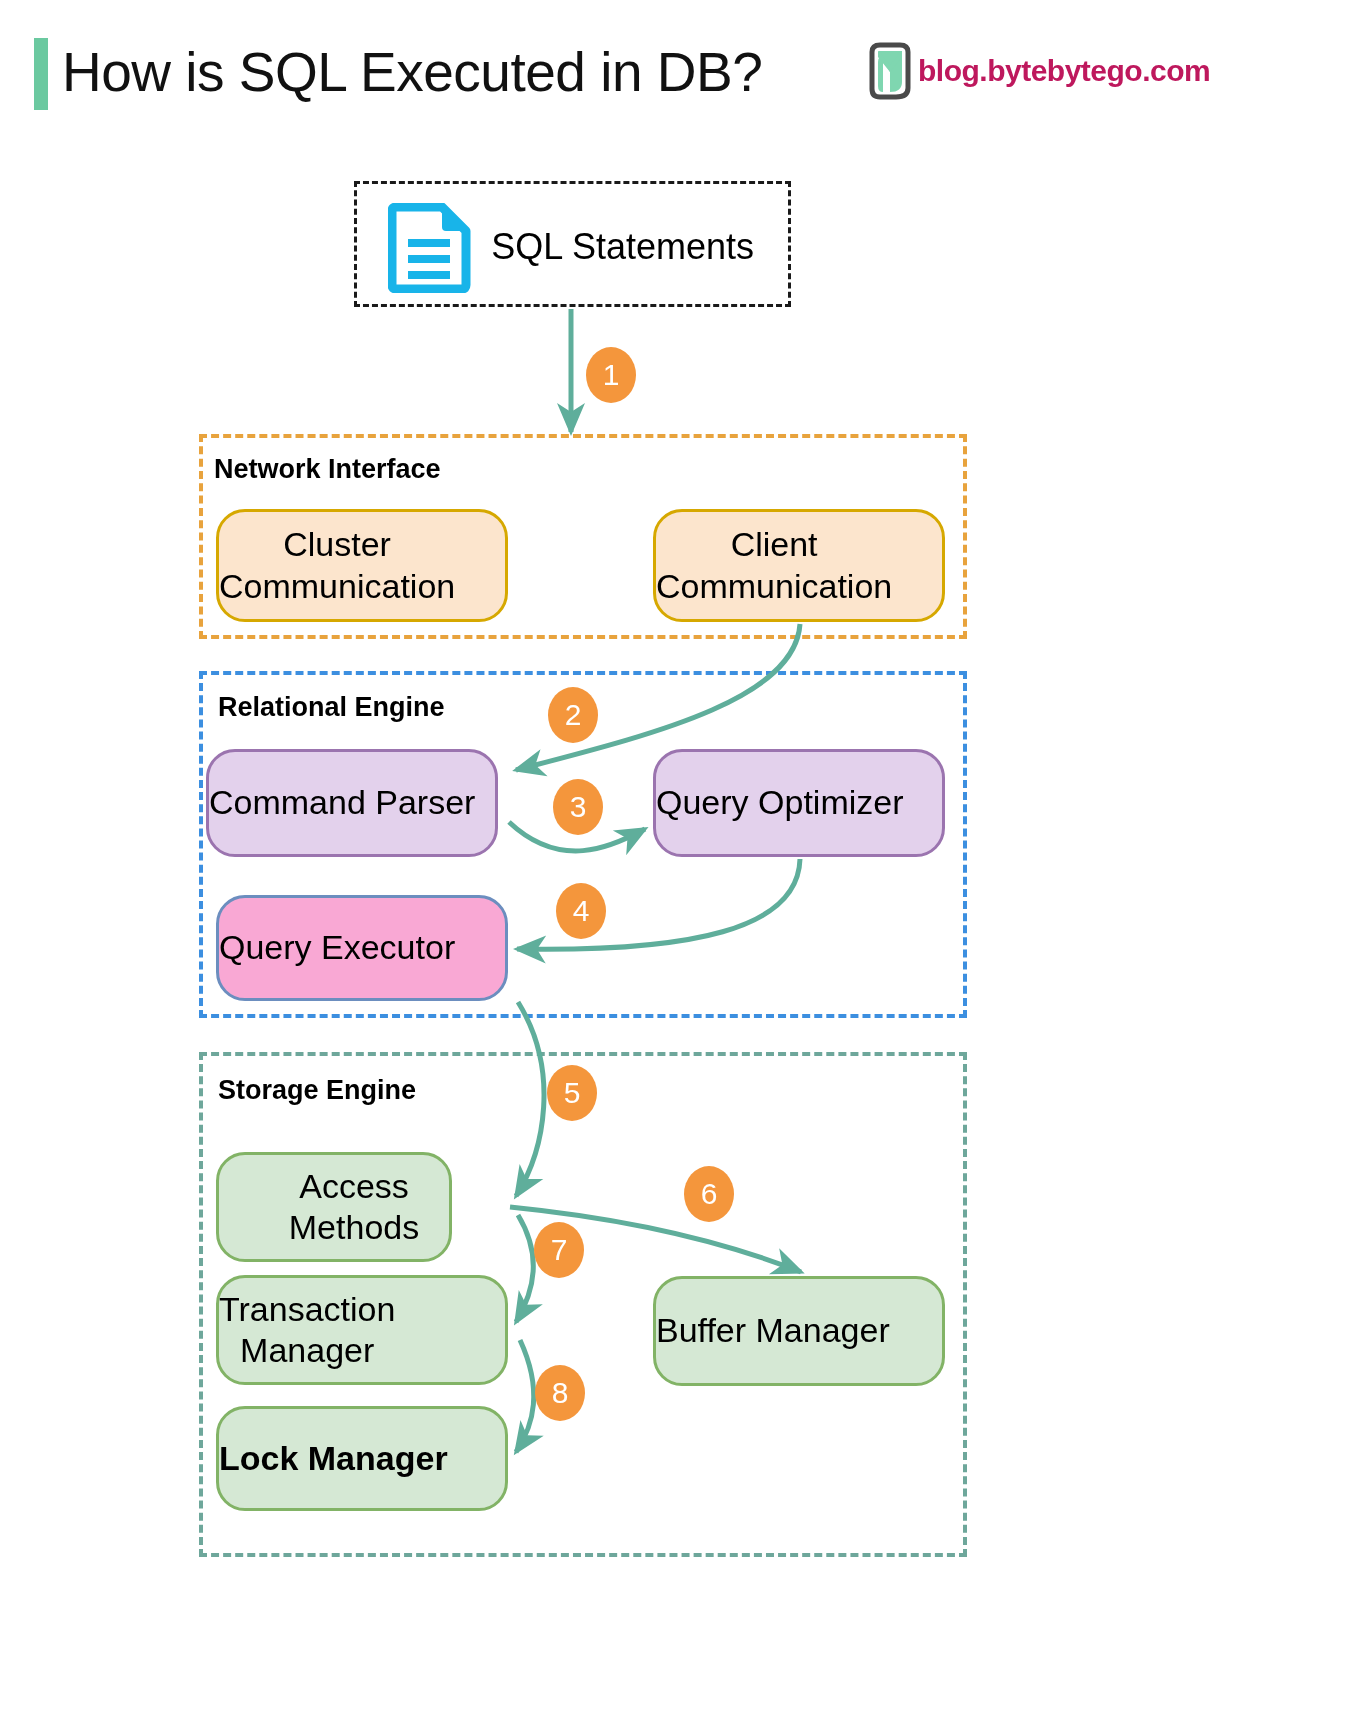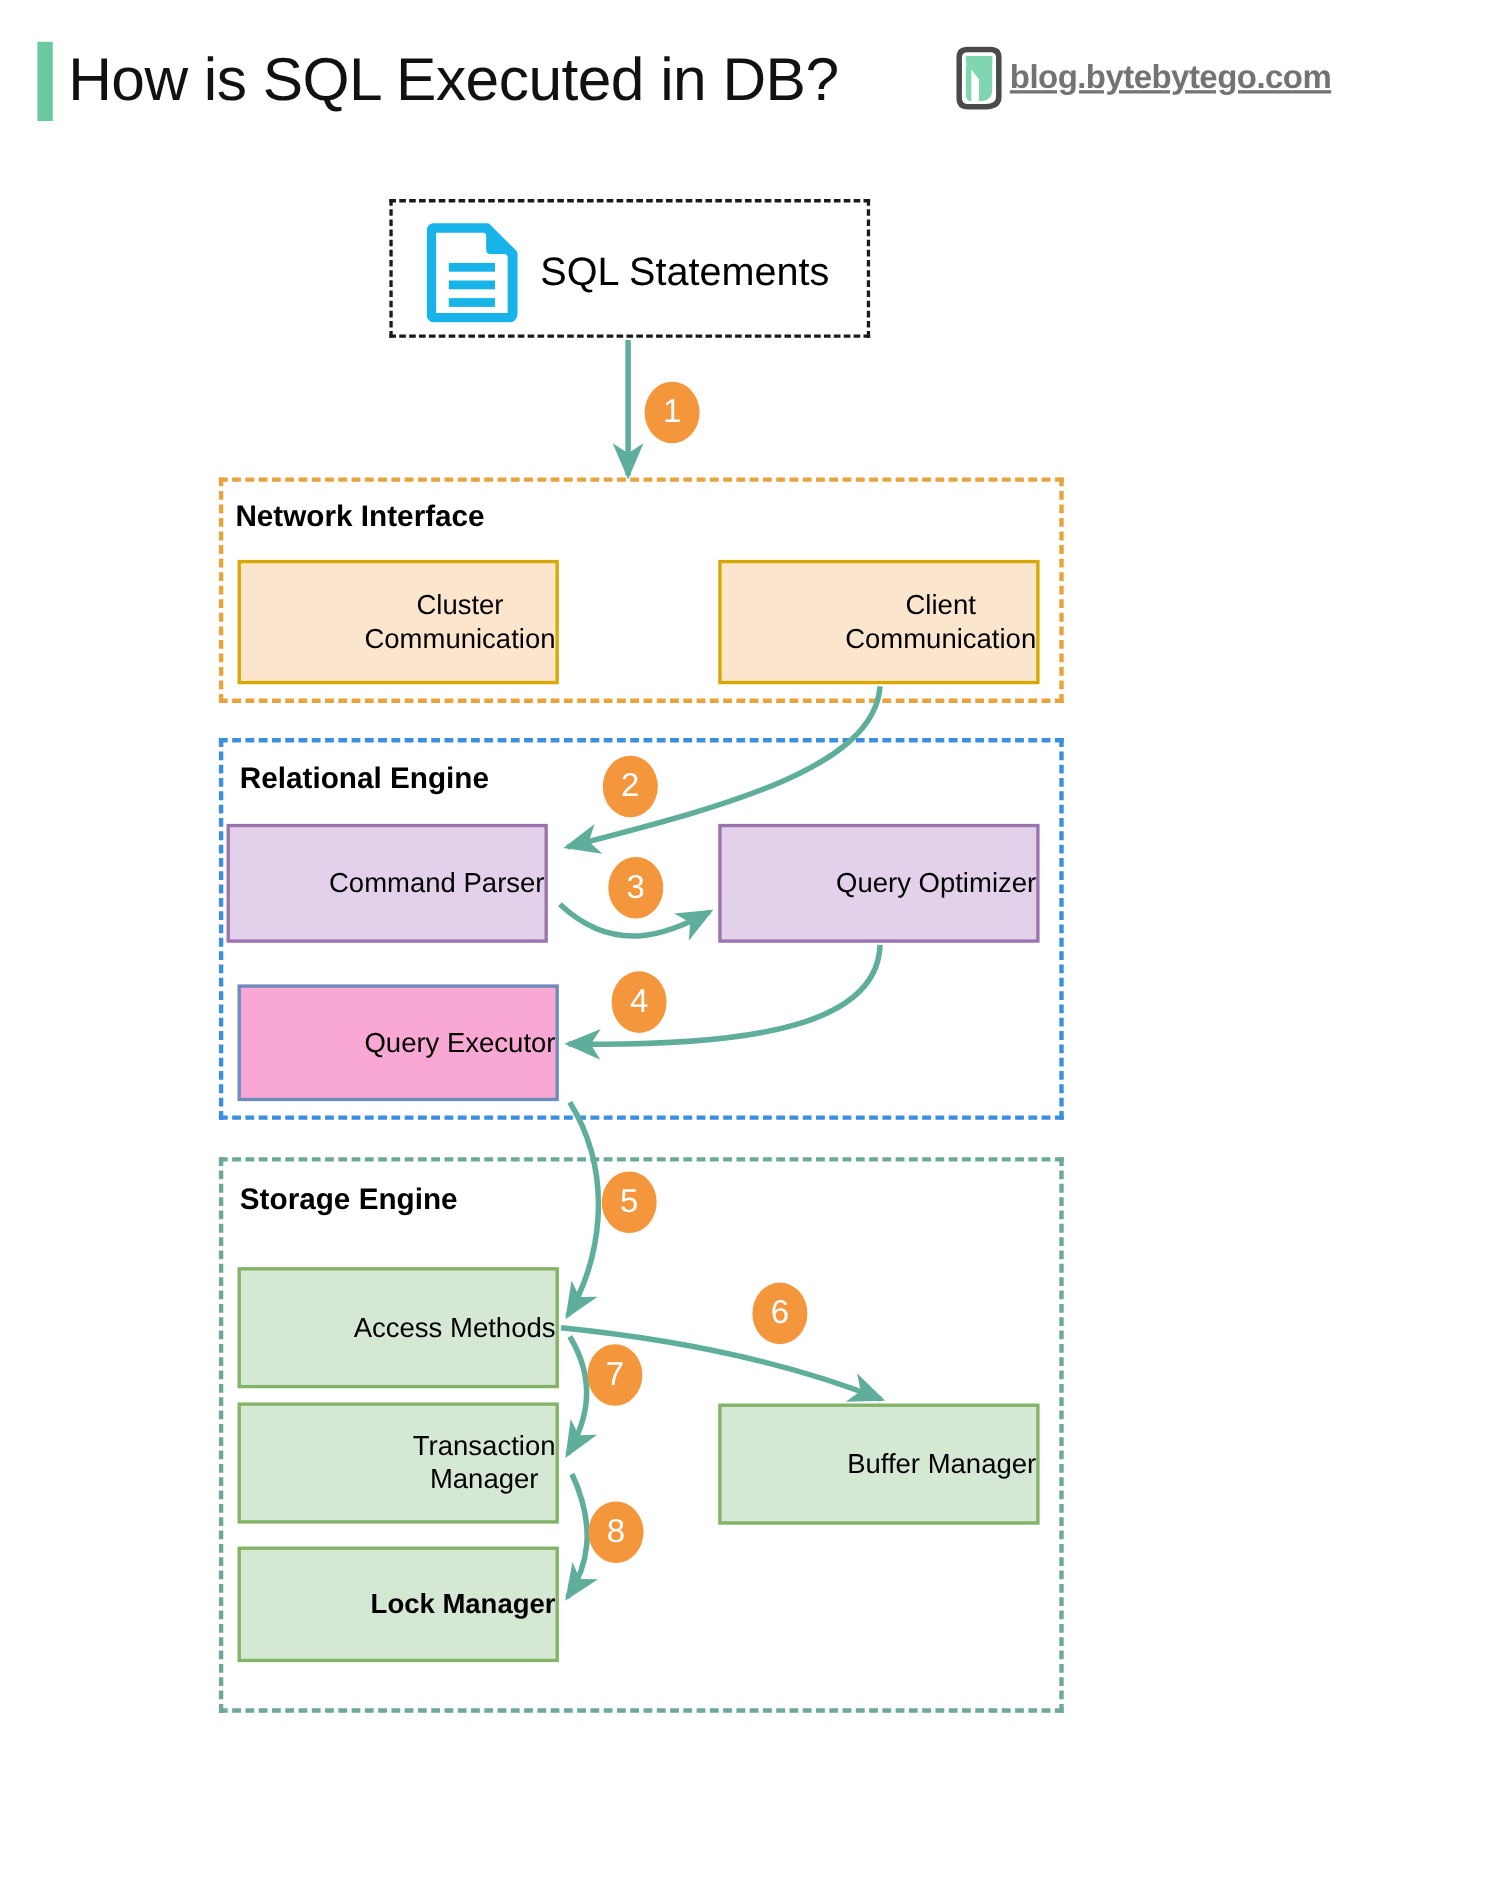--- a/index.html
+++ b/index.html
@@ -6,28 +6,28 @@
   body{width:1358px;height:1722px;position:relative;overflow:hidden;
        font-family:"Liberation Sans","DejaVu Sans",sans-serif;color:#000;}
 
   
   #header{position:absolute;left:0;top:0;width:1358px;height:140px;}
   #title-accent{position:absolute;left:34px;top:38px;width:14px;height:72px;background:#6BC9A0;}
   #page-title{position:absolute;left:62px;top:36px;font-size:55px;line-height:72px;
               font-weight:400;letter-spacing:-0.5px;white-space:nowrap;color:#111;text-align:center;}
   #brand{position:absolute;left:868px;top:40px;height:62px;display:flex;align-items:center;gap:6px;}
   #brand-logo{width:44px;height:58px;position:relative;}
-  #brand-text{font-size:30px;font-weight:700;color:#737373;letter-spacing:-0.5px;white-space:nowrap;text-decoration:underline;}
+  #brand-text{font-size:30px;font-weight:700;color:#be185d;letter-spacing:-0.5px;white-space:nowrap;}
 
   
   .dashbox{position:absolute;box-sizing:border-box;background:transparent;}
   .dashbox-title{position:absolute;font-size:27px;font-weight:700;color:#000;white-space:nowrap;}
 
   .node{position:absolute;box-sizing:border-box;display:flex;align-items:center;
-        justify-content:flex-end;text-align:center;font-size:25px;line-height:1.22;color:#000;}
+        justify-content:flex-start;text-align:center;font-size:34px;line-height:1.22;color:#000;border-radius:29px;}
 
   .orange-node{background:#FCE5CD;border:3px solid #D6A800;}
   .purple-node{background:#E3D1EC;border:3px solid #9B74AF;}
   .blue-node{background:#f9a8d4;border:3px solid #6C8EBF;}
   .green-node{background:#D5E8D4;border:3px solid #82B366;}
 
   
   #sql-box{position:absolute;left:354px;top:181px;width:437px;height:126px;
            box-sizing:border-box;border:3px dashed #1a1a1a;}
   #sql-icon{position:absolute;left:388px;top:203px;width:86px;height:90px;}
@@ -102,21 +102,21 @@
   <span>Query Optimizer</span>
 </div>
 
 <div class="node blue-node" style="left:216px;top:895px;width:292px;height:106px;">
   <span>Query Executor</span>
 </div>
 
 <div class="dashbox" style="left:199px;top:1052px;width:768px;height:505px;border:4px dashed #6EA79B;"></div>
 <div class="dashbox-title" style="left:218px;top:1075px;">Storage Engine</div>
 
-<div class="node green-node" style="left:216px;top:1152px;width:292px;height:110px;padding-left:40px;">
+<div class="node green-node" style="left:216px;top:1152px;width:236px;height:110px;padding-left:40px;">
   <span>Access Methods</span>
 </div>
 
 <div class="node green-node" style="left:216px;top:1275px;width:292px;height:110px;">
   <div>
     <div>Transaction</div>
     <div>Manager</div>
   </div>
 </div>
 

